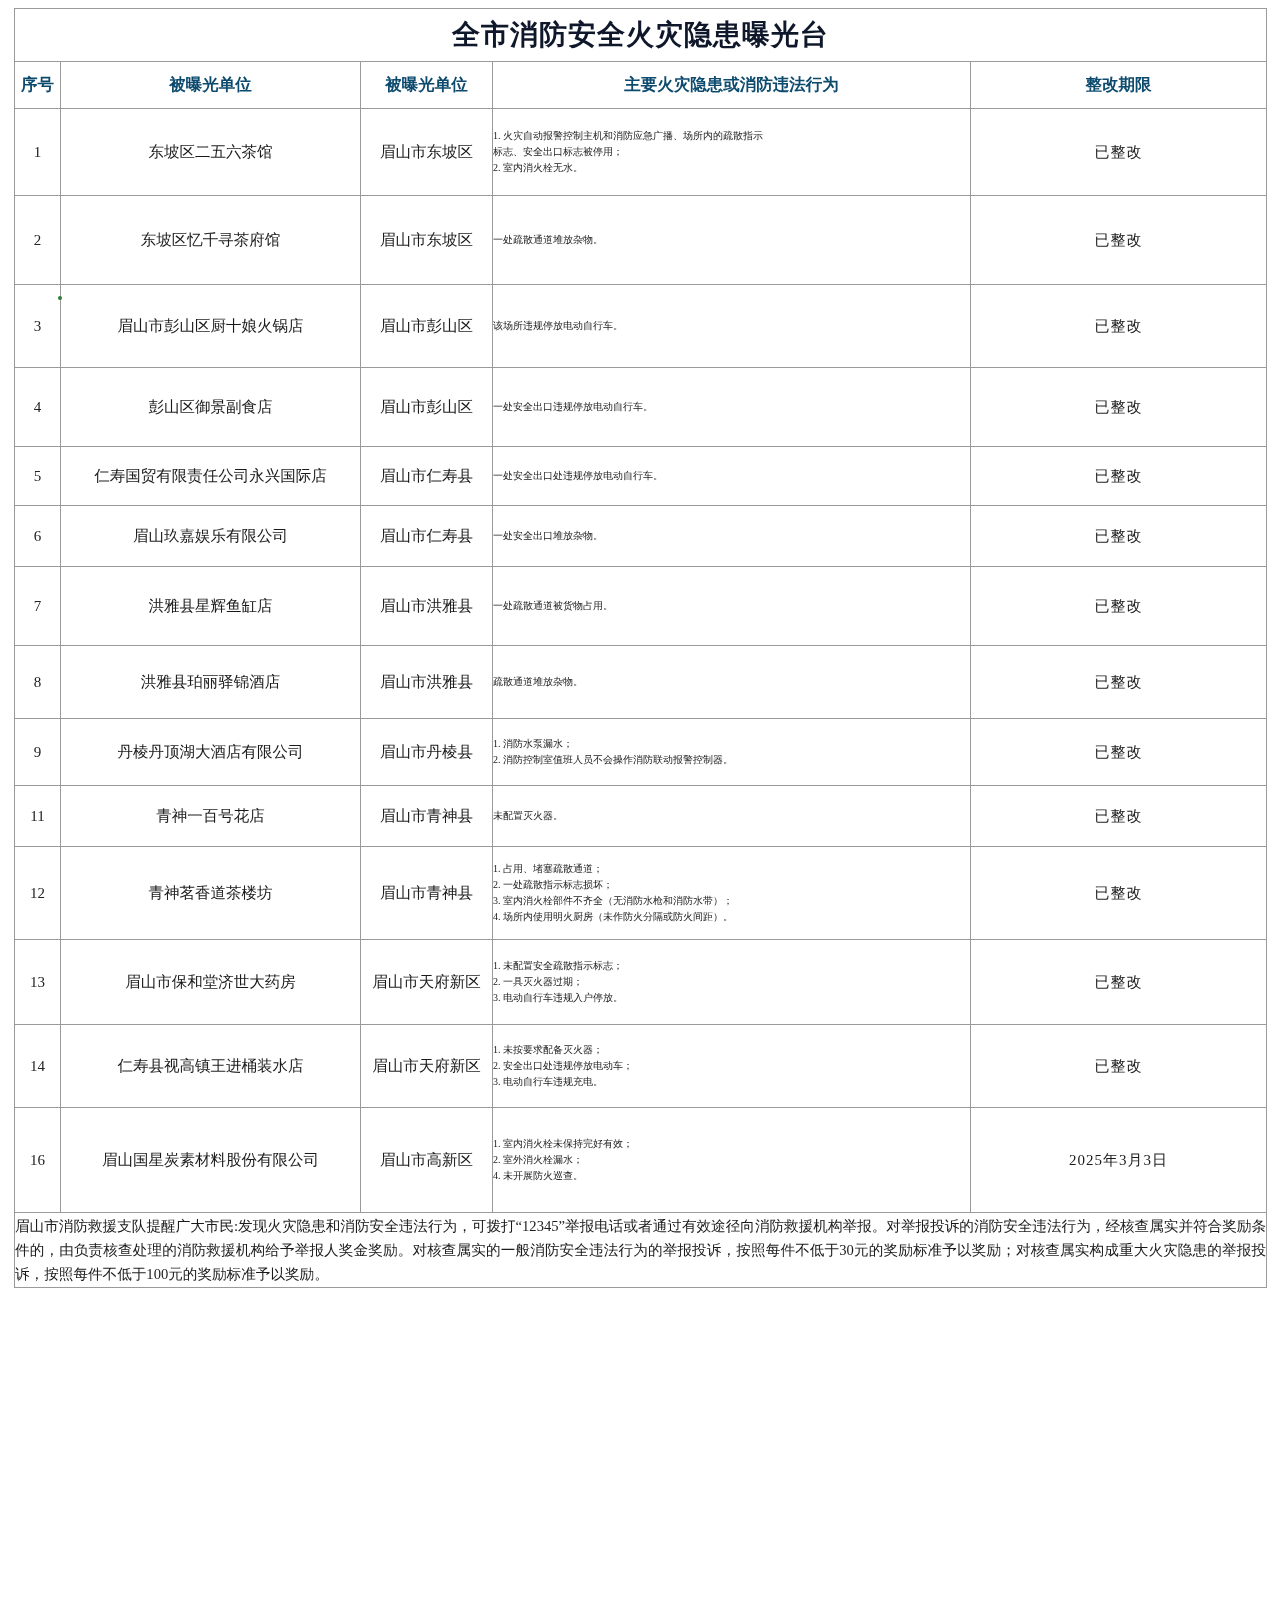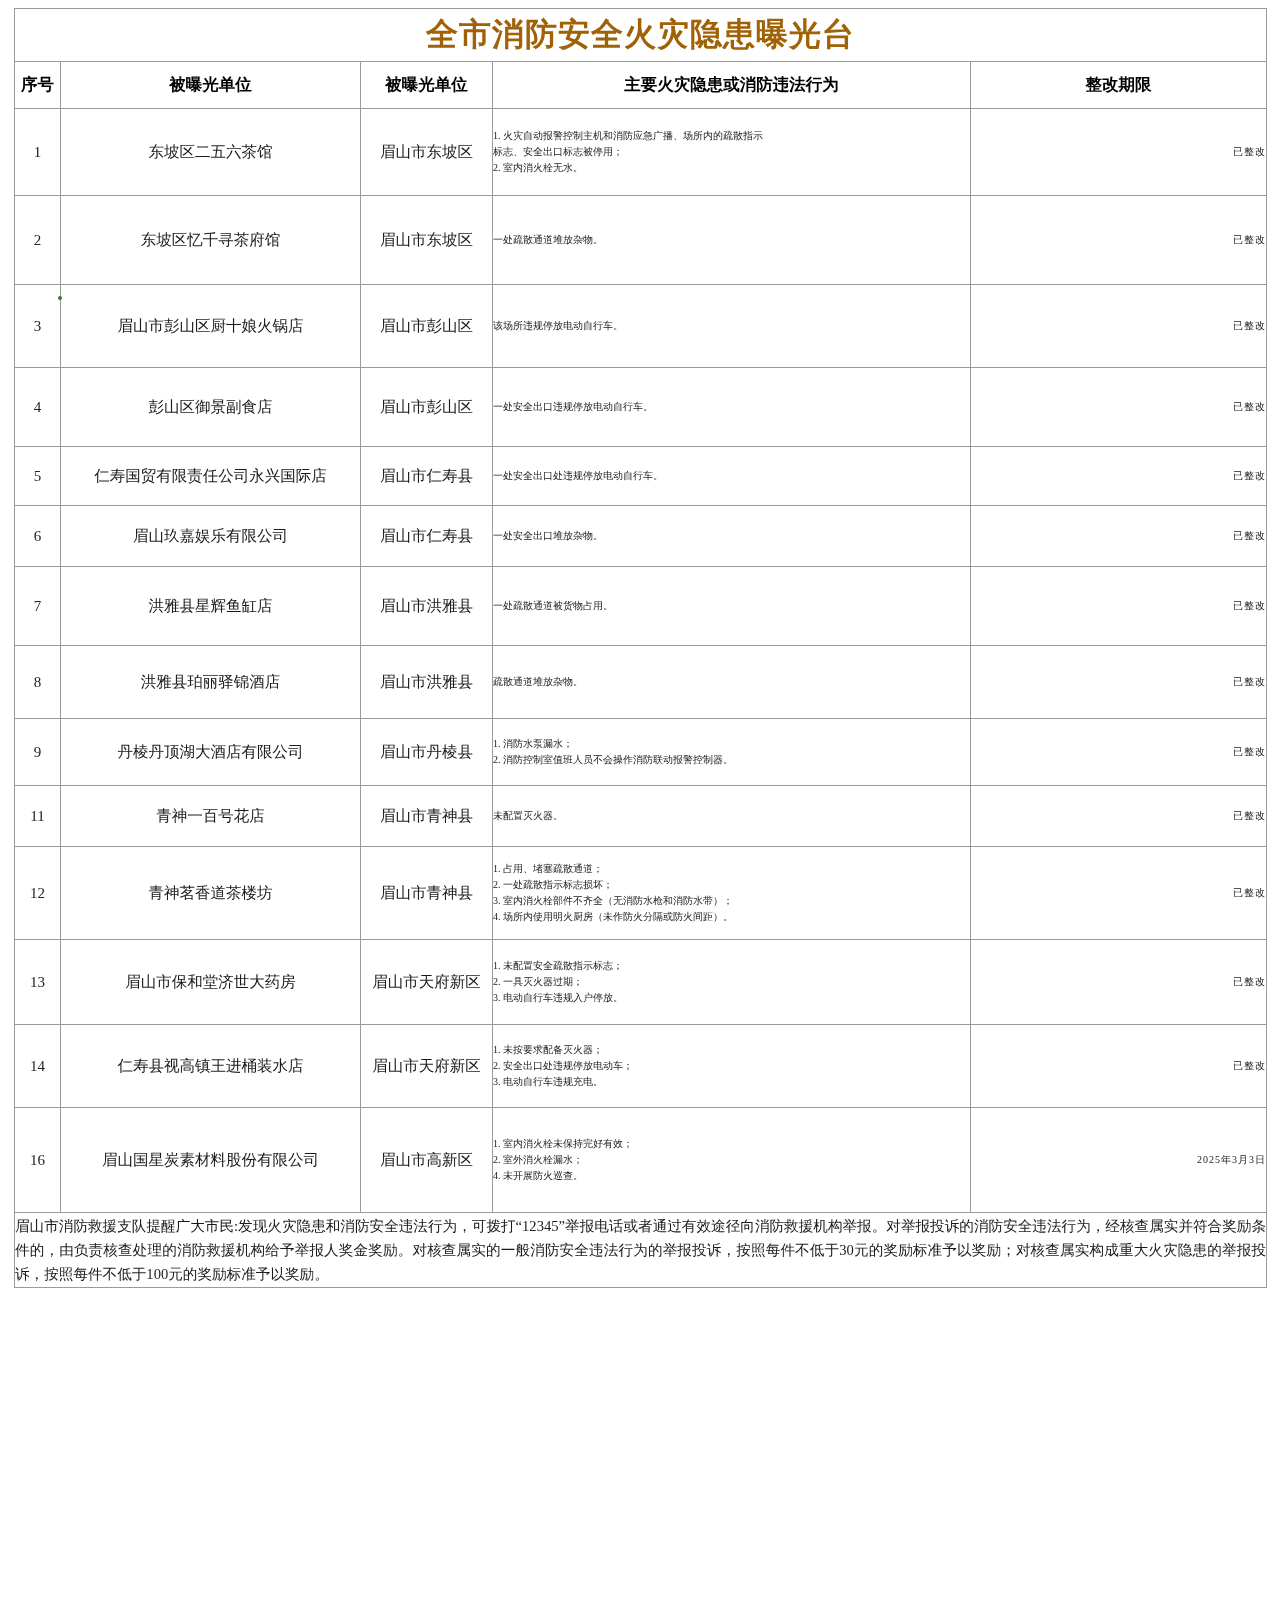--- a/index.html
+++ b/index.html
@@ -37,33 +37,33 @@
   
   col.c-idx    { width: 46px;  }
   col.c-unit   { width: 300px; }
   col.c-region { width: 132px; }
   col.c-issue  { width: 478px; }
   col.c-dead   { width: 296px; }
 
   .title-cell {
     height: 52px;
     text-align: center;
-    font-size: 32px;
+    font-size: 28px;
     font-weight: bold;
     letter-spacing: 1px;
     font-family: "Liberation Sans", "DejaVu Sans", sans-serif;
-    color: #a16207;
+    color: #0f172a;
   }
   .hdr-cell {
     height: 46px;
     text-align: center;
     font-size: 16.5px;
     font-weight: bold;
     font-family: "Liberation Sans", "DejaVu Sans", sans-serif;
-    color: #000000;
+    color: #0c4a6e;
   }
   td.idx {
     text-align: center;
     font-size: 15px;
     color: #222;
   }
   td.unit {
     text-align: center;
     font-size: 15.5px;
     padding: 4px 6px;
@@ -75,22 +75,22 @@
     padding: 4px 3px;
     white-space: nowrap;
   }
   td.issue {
     text-align: left;
     font-size: 10px;
     padding: 5px 4px 5px 7px;
     line-height: 1.62;
   }
   td.deadline {
-    text-align: right;
-    font-size: 10px;
+    text-align: center;
+    font-size: 15px;
     letter-spacing: 1px;
   }
   .issue-line { display: block; white-space: nowrap; }
 
   
   tr.r1  td { height: 86px; }
   tr.r2  td { height: 88px; }
   tr.r3  td { height: 82px; }
   tr.r4  td { height: 78px; }
   tr.r5  td { height: 58px; }

